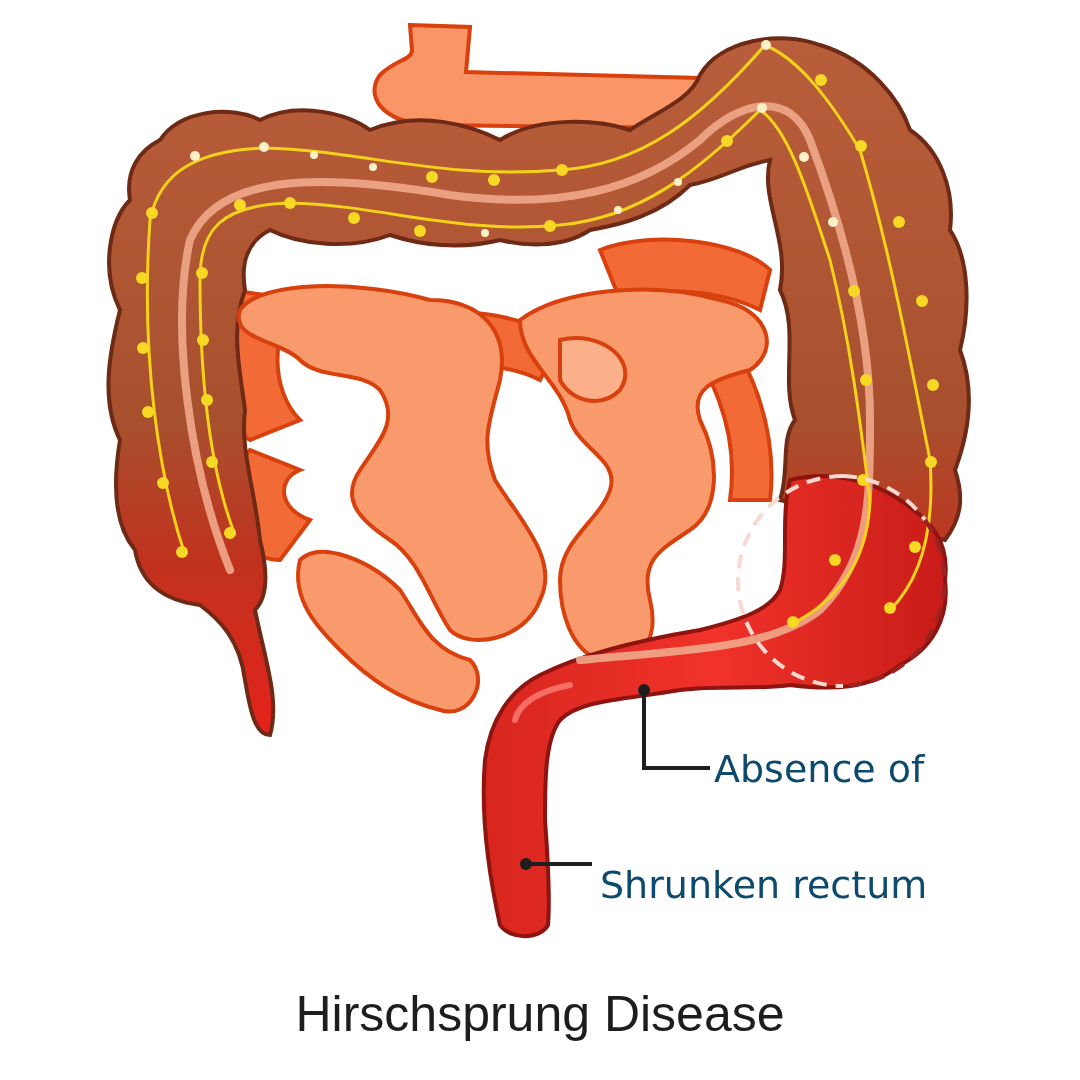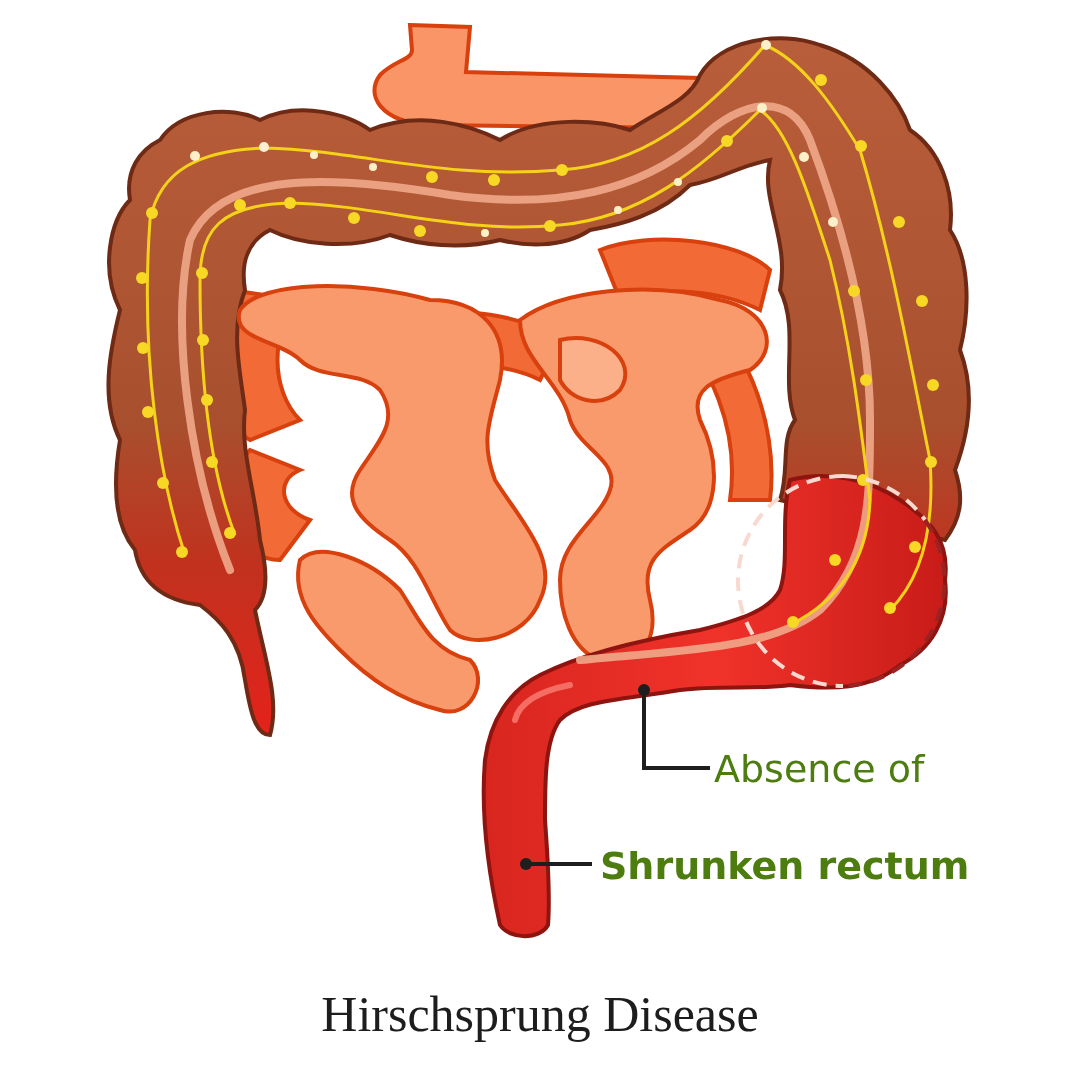--- a/index.html
+++ b/index.html
@@ -1,23 +1,23 @@
 <!DOCTYPE html>
 <html><head>
 <meta charset="utf-8">
 <style>
   html, body { margin: 0; padding: 0; background: #ffffff; }
   body { width: 1080px; height: 1080px; position: relative; overflow: hidden; font-family: "DejaVu Sans", sans-serif; }
   #stage { position: absolute; left: 0; top: 0; width: 1080px; height: 1080px; }
   svg { position: absolute; left: 0; top: 0; }
-  .label { position: absolute; color: #4d7c0f; font-family: "DejaVu Sans", sans-serif; white-space: nowrap; line-height: 1; }
+  .label { position: absolute; color: #0c4a6e; font-family: "DejaVu Sans", sans-serif; white-space: nowrap; line-height: 1; }
   .label-absence-1 { left: 714px; top: 750px; font-size: 38px; }
   .label-absence-2 { left: 712px; top: 797px; font-size: 38px; letter-spacing: -1px; }
-  .label-shrunken { left: 600px; top: 847px; font-size: 38px; font-weight: bold; }
-  .title { position: absolute; left: 0; width: 1080px; top: 985px; text-align: center; font-size: 50px; color: #1d1d1d; font-family: Liberation Serif, serif; }
+  .label-shrunken { left: 600px; top: 866px; font-size: 38px; }
+  .title { position: absolute; left: 0; width: 1080px; top: 985px; text-align: center; font-size: 50px; color: #1d1d1d; font-family: Liberation Sans, sans-serif; }
 </style>
 </head>
 <body>
 
 <div id="stage">
   <svg width="1080" height="1080" viewBox="0 0 1080 1080">
     <defs>
       <linearGradient id="colonGrad" x1="0" y1="0" x2="0" y2="1">
         <stop offset="0" stop-color="#b95e3b"></stop>
         <stop offset="0.55" stop-color="#a8502e"></stop>

